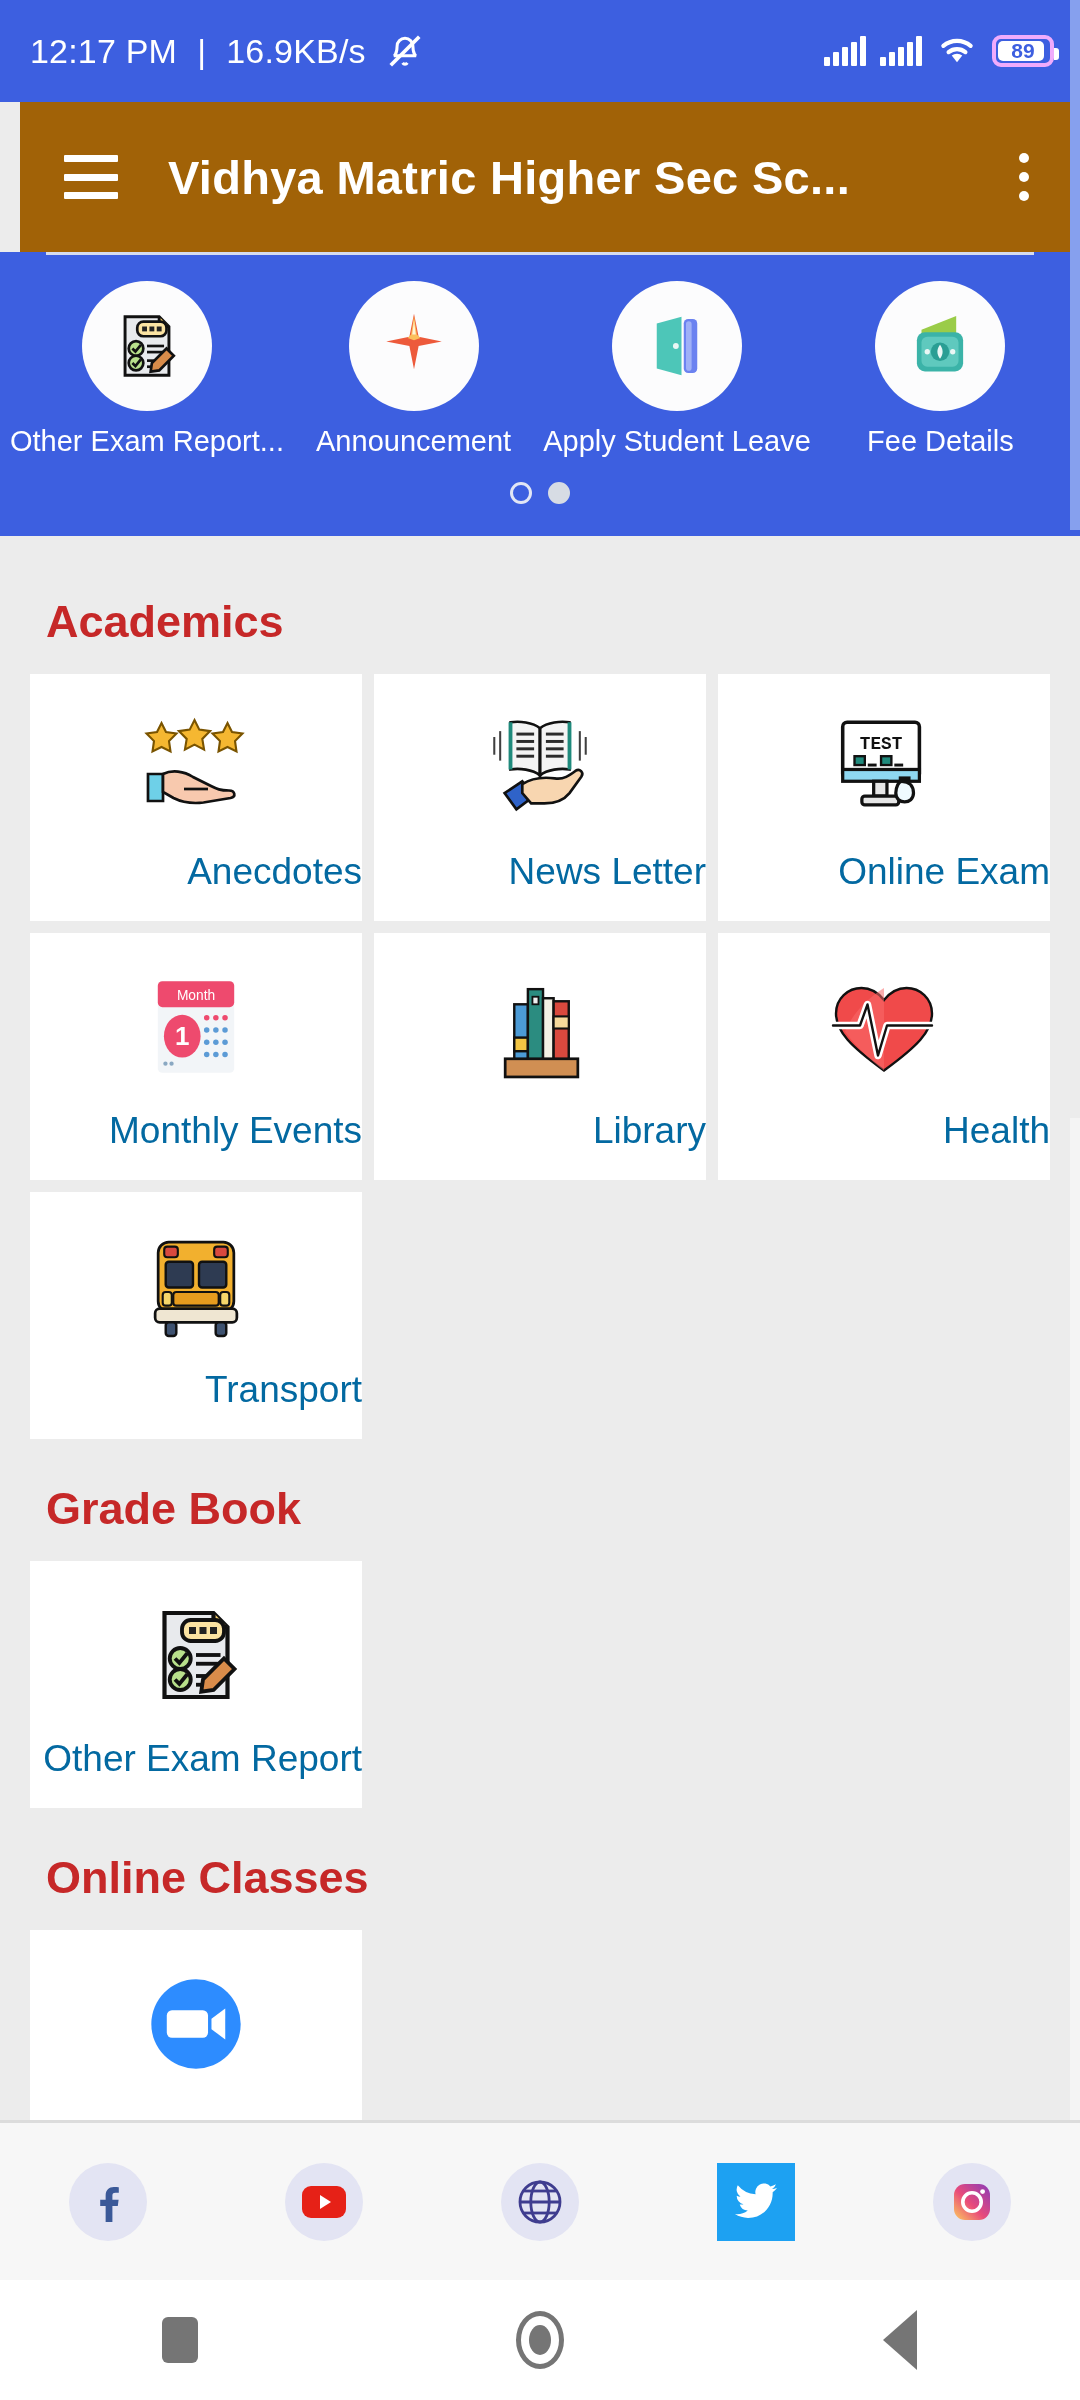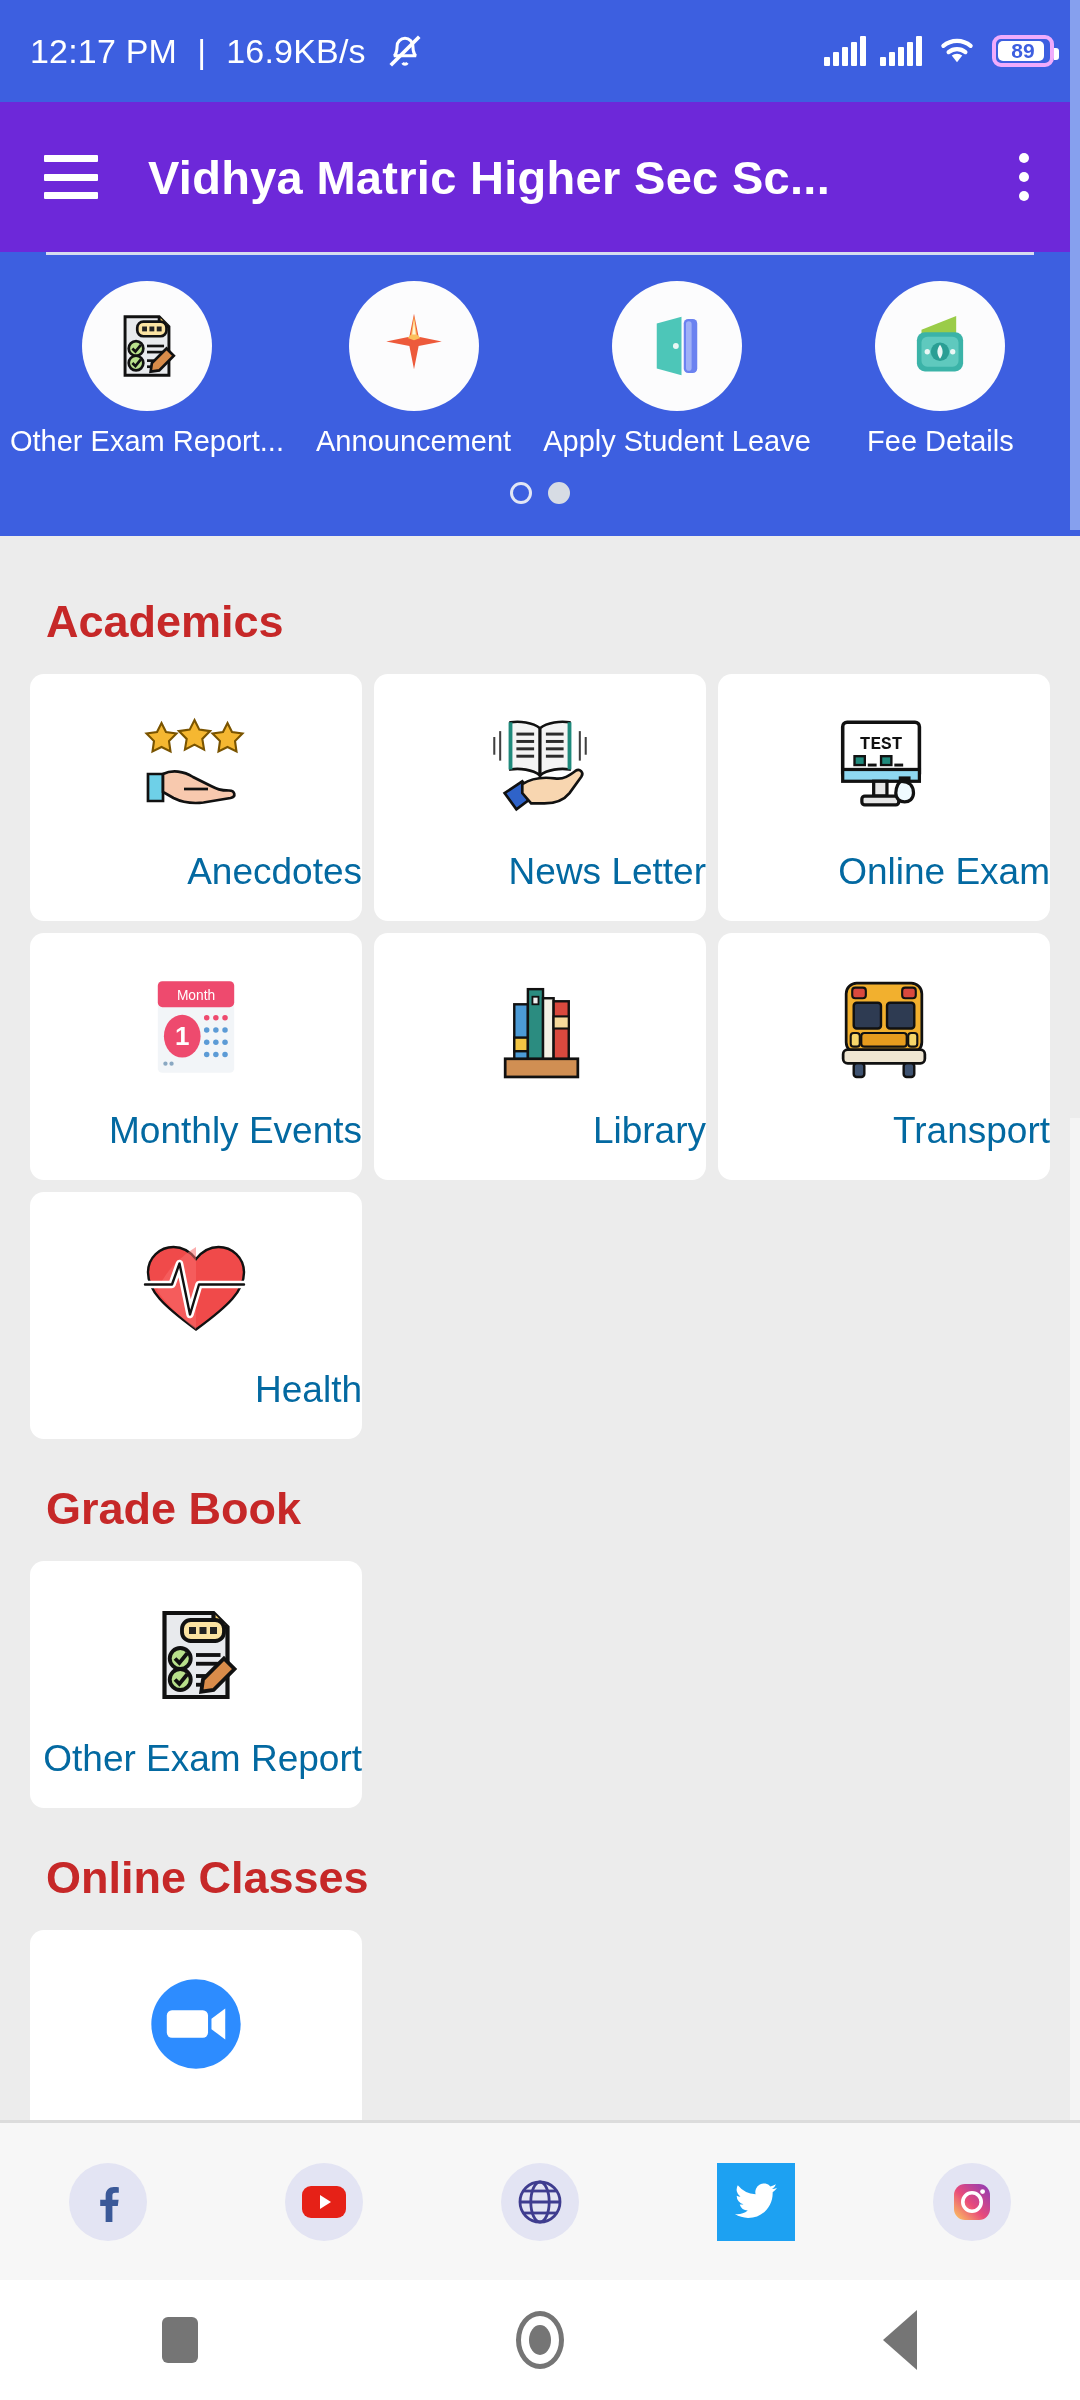--- a/index.html
+++ b/index.html
@@ -31,22 +31,22 @@
     width:62px;height:32px;border:4px solid #f0abfc;border-radius:9px;
     display:flex;align-items:center;justify-content:center;position:relative;
     font-size:21px;font-weight:700;color:#3D5FE0;background:transparent;
   }
   .battery .fill{position:absolute;left:2px;top:2px;bottom:2px;width:86%;background:#fff;border-radius:5px;}
   .battery span{position:relative;z-index:2;}
   .battery:after{content:"";position:absolute;right:-9px;top:9px;width:5px;height:12px;background:#fff;border-radius:0 3px 3px 0;}
 
   
   .appbar{
-    background:#6d28d9; height:150px;
-    display:flex; align-items:center; padding:0 36px 0 44px;
+    background:#a16207; height:150px;
+    display:flex; align-items:center; padding:0 36px 0 44px;margin-left:20px;
   }
   .hamburger{ width:54px; height:44px; display:flex; flex-direction:column; justify-content:space-between; cursor:pointer;}
   .hamburger i{ display:block; height:7px; background:#fff; border-radius:1px; }
   .appbar-title{
     flex:1; color:#fff; font-size:47px; font-weight:700;
     margin-left:50px; white-space:nowrap; overflow:hidden;
     letter-spacing:.3px;
   }
   .kebab{ width:40px; height:60px; display:flex; flex-direction:column; align-items:center; justify-content:center; gap:9px; cursor:pointer;}
   .kebab i{ width:10px;height:10px;border-radius:50%;background:#fff;display:block;}
@@ -66,21 +66,21 @@
   .dot.filled{ background:#D7DCE4; border-color:#D7DCE4; }
 
   
   .content{ background:#ECECEC; padding:16px 0 0 0; position:relative; }
   .section-title{
     color:#C62828; font-size:45px; font-weight:700;
     padding:44px 0 26px 46px;
   }
   .grid{ display:grid; grid-template-columns:repeat(3,1fr); gap:12px; padding:0 30px; }
   .tile{
-    background:#fff; border-radius:14px; height:247px;
+    background:#fff; border-radius:0; height:247px;
     display:flex; flex-direction:column; align-items:center; justify-content:flex-start;
     cursor:pointer; padding-top:34px; position:relative;
   }
   .tile-icon{ height:120px; display:flex; align-items:center; justify-content:center; }
   .tile-label{
     position:absolute; bottom:28px; left:0; right:0; text-align:right;
     font-size:37px; color:#0369a1; white-space:nowrap;
   }
   .tile.empty{ background:transparent; }
 
@@ -360,47 +360,47 @@
           <rect x="44" y="20" width="10" height="40" fill="#D9493E" stroke="#111" stroke-width="1.6"></rect>
           <rect x="44" y="30" width="10" height="8" fill="#F6D99B" stroke="#111" stroke-width="1.4"></rect>
           <rect x="12" y="58" width="48" height="12" fill="#D08F53" stroke="#111" stroke-width="1.8"></rect>
         </svg>
       </div>
       <div class="tile-label">Library</div>
     </div>
 
     <div class="tile">
       <div class="tile-icon">
+        <svg width="120" height="108" viewBox="0 0 80 70">
+          <path d="M40 64C18 48 8 38 8 26 8 16 16 9 25 9c6 0 11 3 15 8 4-5 9-8 15-8 9 0 17 7 17 17 0 12-10 22-32 38z" fill="#F04A4A" stroke="#111" stroke-width="1.6"></path>
+          <path d="M40 64C30 56 20 47 14 38c5-11 12-20 26-29 0 0 0 36 0 55z" fill="#FA6B6B" opacity=".55"></path>
+          <path d="M6 34h18l5-14 7 34 6-20 5 0 4 0h21" fill="none" stroke="#fff" stroke-width="5" stroke-linejoin="round" stroke-linecap="round"></path>
+          <path d="M6 34h18l5-14 7 34 6-20 5 0 4 0h21" fill="none" stroke="#111" stroke-width="1.6" stroke-linejoin="round" stroke-linecap="round"></path>
+        </svg>
+      </div>
+      <div class="tile-label">Health</div>
+    </div>
+
+    <div class="tile">
+      <div class="tile-icon">
         <svg width="112" height="108" viewBox="0 0 74 70">
           <rect x="12" y="6" width="50" height="46" rx="7" fill="#F2B02E" stroke="#111" stroke-width="1.8"></rect>
           <rect x="16" y="9" width="9" height="7" rx="2" fill="#D9493E" stroke="#111" stroke-width="1.4"></rect>
           <rect x="49" y="9" width="9" height="7" rx="2" fill="#D9493E" stroke="#111" stroke-width="1.4"></rect>
           <rect x="17" y="19" width="18" height="17" rx="2" fill="#2E3B52" stroke="#111" stroke-width="1.6"></rect>
           <rect x="39" y="19" width="18" height="17" rx="2" fill="#2E3B52" stroke="#111" stroke-width="1.6"></rect>
           <rect x="22" y="39" width="30" height="9" rx="2" fill="#E79C1E" stroke="#111" stroke-width="1.4"></rect>
           <rect x="15" y="39" width="6" height="9" rx="2" fill="#F6D66A" stroke="#111" stroke-width="1.4"></rect>
           <rect x="53" y="39" width="6" height="9" rx="2" fill="#F6D66A" stroke="#111" stroke-width="1.4"></rect>
           <rect x="10" y="50" width="54" height="9" rx="3" fill="#EFE6D2" stroke="#111" stroke-width="1.8"></rect>
           <rect x="17" y="59" width="7" height="9" rx="2" fill="#3E5270" stroke="#111" stroke-width="1.6"></rect>
           <rect x="50" y="59" width="7" height="9" rx="2" fill="#3E5270" stroke="#111" stroke-width="1.6"></rect>
         </svg>
       </div>
       <div class="tile-label">Transport</div>
-    </div>
-
-    <div class="tile">
-      <div class="tile-icon">
-        <svg width="120" height="108" viewBox="0 0 80 70">
-          <path d="M40 64C18 48 8 38 8 26 8 16 16 9 25 9c6 0 11 3 15 8 4-5 9-8 15-8 9 0 17 7 17 17 0 12-10 22-32 38z" fill="#F04A4A" stroke="#111" stroke-width="1.6"></path>
-          <path d="M40 64C30 56 20 47 14 38c5-11 12-20 26-29 0 0 0 36 0 55z" fill="#FA6B6B" opacity=".55"></path>
-          <path d="M6 34h18l5-14 7 34 6-20 5 0 4 0h21" fill="none" stroke="#fff" stroke-width="5" stroke-linejoin="round" stroke-linecap="round"></path>
-          <path d="M6 34h18l5-14 7 34 6-20 5 0 4 0h21" fill="none" stroke="#111" stroke-width="1.6" stroke-linejoin="round" stroke-linecap="round"></path>
-        </svg>
-      </div>
-      <div class="tile-label">Health</div>
     </div>
 
     <div class="tile empty"></div>
     <div class="tile empty"></div>
   </div>
 
   <div class="section-title">Grade Book</div>
   <div class="grid">
     <div class="tile">
       <div class="tile-icon">

